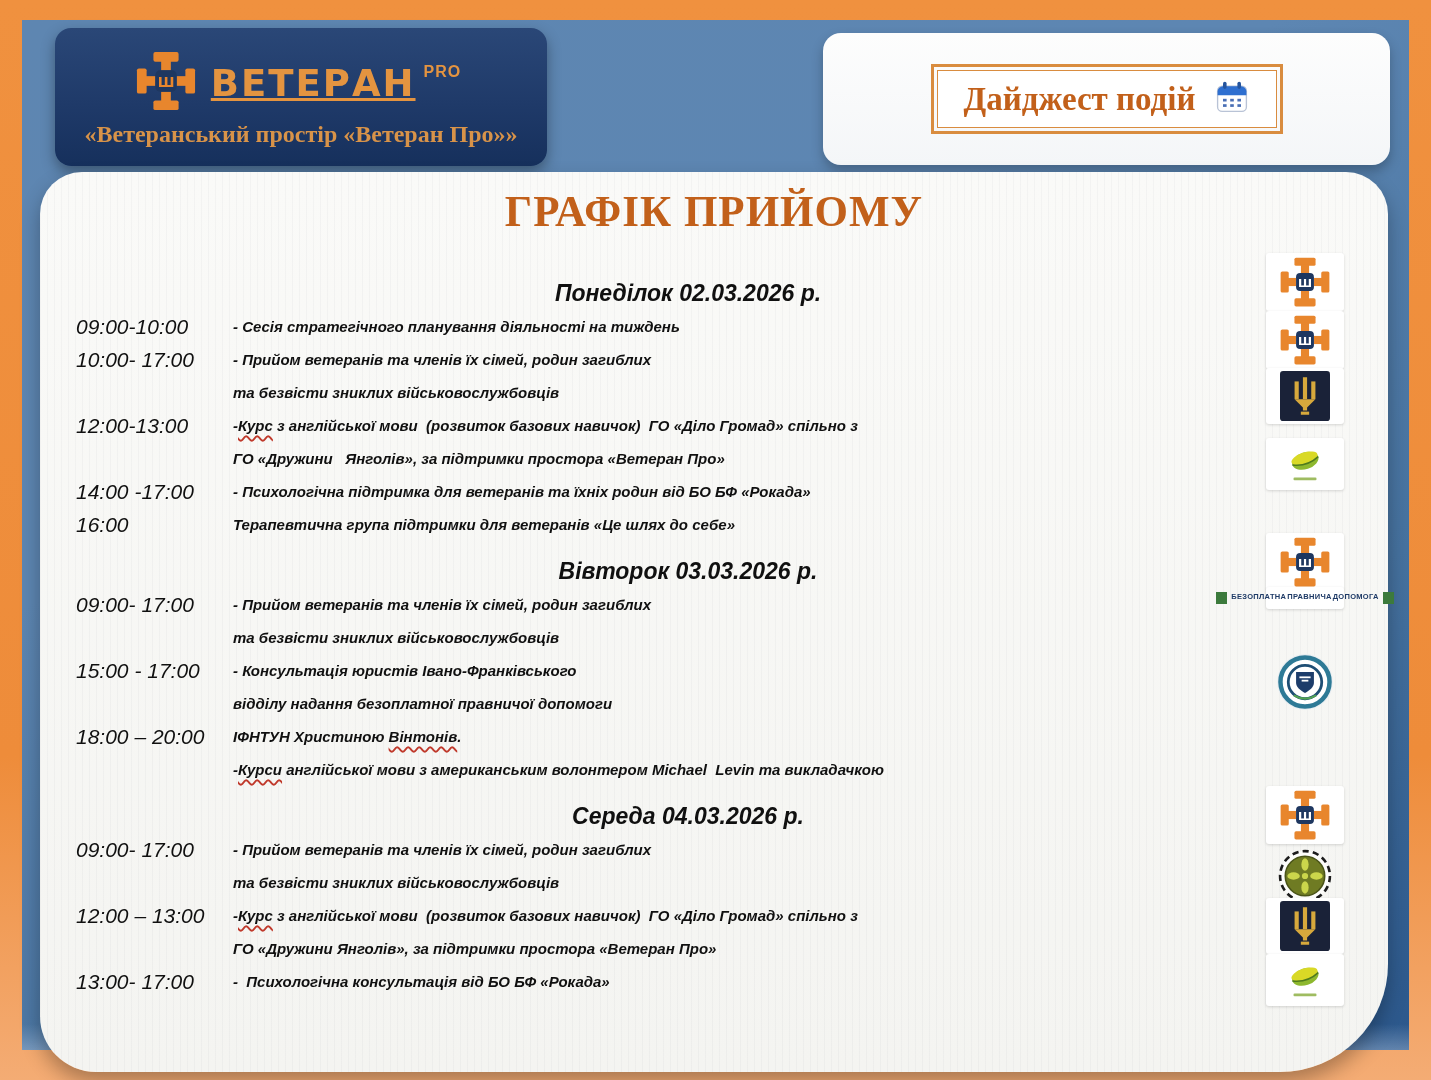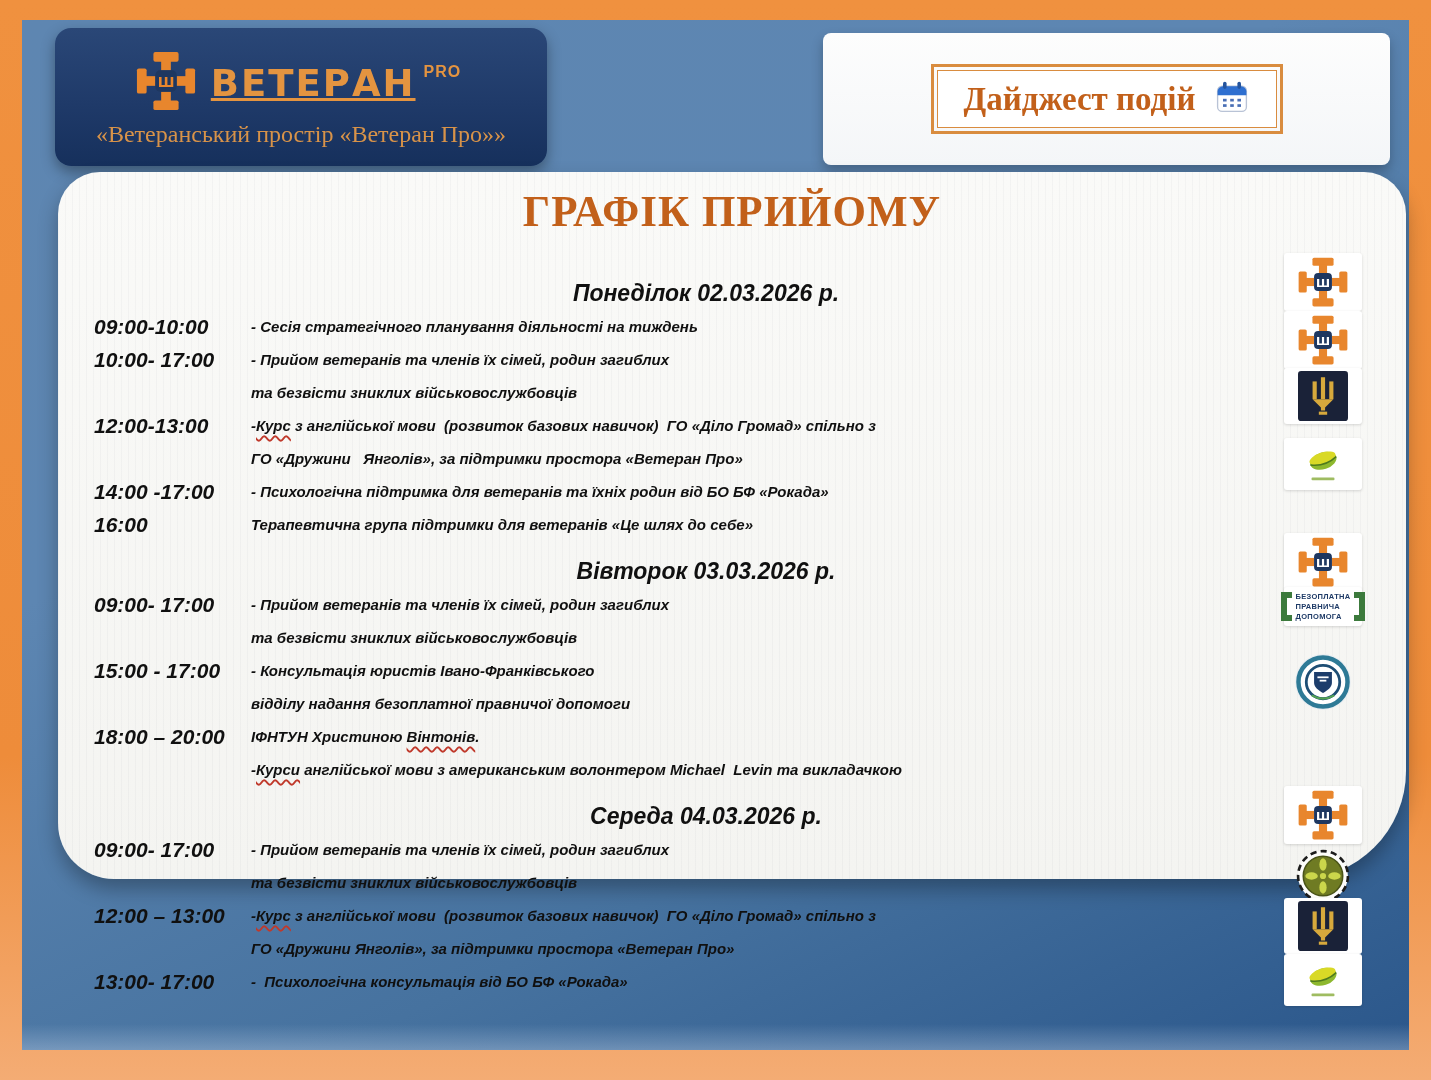--- a/index.html
+++ b/index.html
@@ -15,65 +15,65 @@
   
   .brand-card{position:absolute;left:55px;top:28px;width:492px;height:138px;
         background:linear-gradient(180deg,#2A4777 0%,#1F3A69 55%,#16305C 100%);
         border-radius:16px;box-shadow:0 6px 14px rgba(0,0,0,.35);
         display:flex;flex-direction:column;align-items:center;justify-content:center;gap:2px;}
   .brand-row{display:flex;align-items:center;gap:14px;margin-top:4px;}
   .brand-name{color:#E49440;font-weight:bold;font-size:37px;letter-spacing:2px;
         font-family:"DejaVu Sans","Liberation Sans",sans-serif;text-decoration:underline;}
   .brand-suffix{color:#E49440;font-weight:bold;font-size:16px;letter-spacing:1px;vertical-align:super;
         position:relative;top:-11px;left:-6px;}
-  .brand-subtitle{color:#D89349;font-family:"Liberation Serif",serif;font-weight:normal;
+  .brand-subtitle{color:#D89349;font-family:"Liberation Serif",serif;font-weight:bold;
         font-size:24px;margin-top:3px;}
 
   .digest-card{position:absolute;left:823px;top:33px;width:567px;height:132px;
         background:linear-gradient(180deg,#FDFDFD 0%,#F4F6F8 100%);
-        border-radius:8px;box-shadow:0 6px 12px rgba(0,0,0,.25);
+        border-radius:18px;box-shadow:0 6px 12px rgba(0,0,0,.25);
         display:flex;align-items:center;justify-content:center;}
   .digest-box{border:1px solid #D98C3F;outline:3px solid #D98C3F;outline-offset:3px;
         padding:8px 26px;display:flex;align-items:center;gap:18px;background:#FFFFFF;}
   .digest-label{color:#C2601A;font-family:"Liberation Serif",serif;font-weight:bold;font-size:33px;}
 
   
-  .schedule-card{position:absolute;left:58px;top:172px;width:1348px;height:707px;
+  .schedule-card{position:absolute;left:40px;top:172px;width:1348px;height:900px;
         background:
           repeating-linear-gradient(90deg,rgba(110,115,130,0.05) 0 1px,rgba(0,0,0,0) 1px 7px),
           linear-gradient(180deg,#FAFAF8 0%,#F4F4F1 100%);
         border-radius:42px 42px 108px 56px;
         box-shadow:0 10px 20px rgba(0,0,0,.3);}
   .page-title{margin:0;padding-top:14px;text-align:center;color:#C2601A;
         font-family:"Liberation Serif",serif;font-weight:bold;font-size:43px;letter-spacing:1px;
         transform:scaleY(1.05);}
   .days{margin-top:42px;padding-left:36px;width:1260px;}
   .day{margin-top:14px;}
   .day:first-child{margin-top:0;}
   .day-heading{text-align:center;font-weight:bold;font-style:italic;font-size:23px;
         line-height:33px;color:#101010;}
   .row{display:flex;align-items:flex-start;}
-  .time{flex:0 0 157px;font-weight:bold;font-style:italic;font-size:21px;line-height:33px;
+  .time{flex:0 0 157px;font-weight:normal;font-style:italic;font-size:21px;line-height:33px;
         color:#101010;white-space:pre;}
   .desc{flex:1;}
   .line{font-weight:bold;font-style:italic;font-size:15px;line-height:33px;color:#101010;
         white-space:pre;}
   .squiggle{text-decoration:underline;text-decoration-style:wavy;text-decoration-color:#C0392B;
         text-decoration-thickness:2px;text-underline-offset:4px;}
 
   
   .logo-rail{position:absolute;top:0;left:1226px;width:90px;height:100%;}
   .logo-tile{position:absolute;left:0;width:78px;display:flex;align-items:center;justify-content:center;
         background:#FFFFFF;border-radius:3px;box-shadow:0 1px 3px rgba(0,0,0,.15);padding:3px;}
   .logo-tile.bare{background:transparent;box-shadow:none;}
   .legal-aid{display:flex;align-items:stretch;gap:4px;padding:2px 0;}
   .legal-bracket{width:11px;}
   .legal-bracket.left{border-left:6px solid #3C7A3C;border-top:6px solid #3C7A3C;border-bottom:6px solid #3C7A3C;}
   .legal-bracket.right{border-right:6px solid #3C7A3C;border-top:6px solid #3C7A3C;border-bottom:6px solid #3C7A3C;}
-  .legal-text{display:flex;flex-direction:column;justify-content:center;gap:1px;}
+  .legal-text{display:flex;flex-direction:row;justify-content:center;gap:1px;}
   .legal-text span{font-size:7.5px;font-weight:bold;color:#1E3A66;letter-spacing:.3px;line-height:9px;}
 </style>
 </head>
 <body>
 
 <div class="stage">
   <div class="blue-area"></div>
 
   <div class="brand-card">
     <div class="brand-row">

